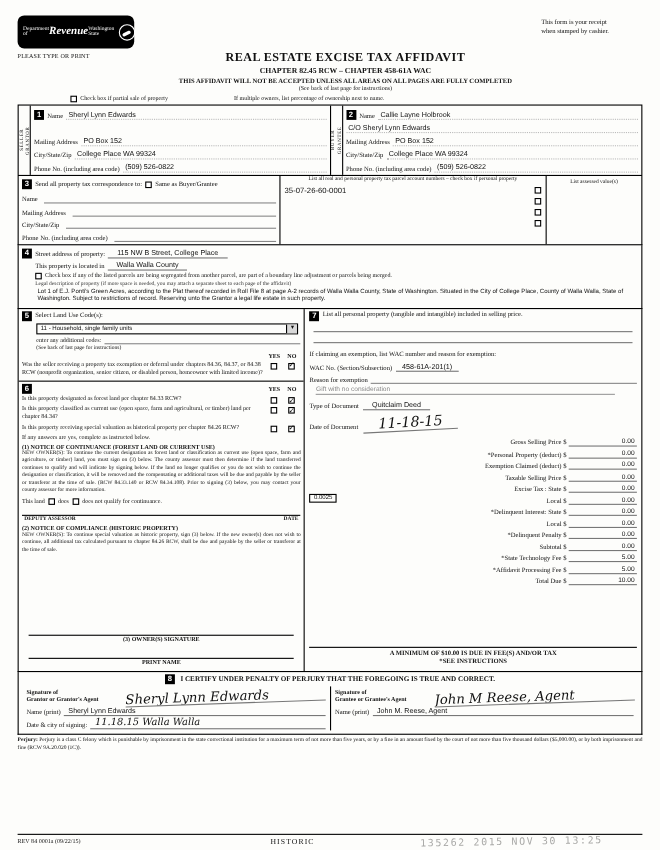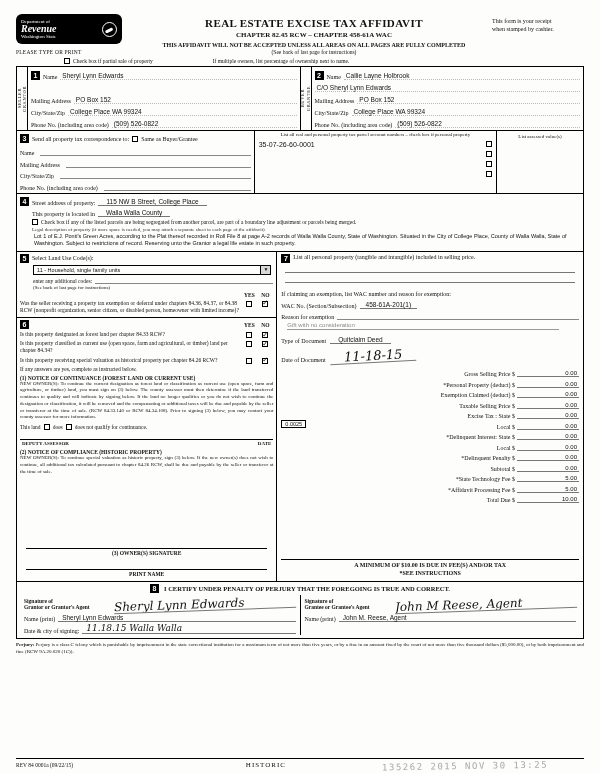--- a/index.html
+++ b/index.html
@@ -6,30 +6,30 @@
   html,body { width:600px; background:#f4f4f1; }
   body { font-family:"Liberation Serif", serif; color:#111; }
   .page { width:600px; height:773px; background:#fdfdfb; padding:14px 16px 4px;
           position:relative; overflow:hidden; display:flex; flex-direction:column; }
 
   
   .hdr { display:flex; align-items:flex-start; }
   .hdr-left { width:120px; }
   .logo { background:#000; color:#fff; border-radius:6px; width:106px; height:30px;
           display:flex; align-items:center; padding:2px 5px; gap:4px; }
-  .logo-txt { display:flex; flex-direction:column; line-height:1.05; flex:1; }
+  .logo-txt { display:flex; line-height:1.05; flex:1; }
   .logo-l1 { font-size:5px; }
   .logo-l2 { font-size:10px; font-weight:bold; font-style:italic; }
   .logo-l3 { font-size:5px; }
   .logo-circle { width:15px; height:15px; border:1.5px solid #fff; border-radius:50%;
                  position:relative; flex:none; }
   .logo-circle::after { content:""; position:absolute; left:2px; top:6px; width:8px; height:2.5px;
                         background:#fff; border-radius:2px; transform:rotate(-25deg); }
   .please { font-size:5.5px; margin-top:5px; letter-spacing:.2px; }
-  .hdr-center { flex:1; text-align:center; padding-top:3px; }
+  .hdr-center { flex:1; text-align:center; padding-top:3px;margin-top:29px; }
   .title { font-size:11px; font-weight:bold; letter-spacing:.4px; }
   .subtitle { font-size:7px; font-weight:bold; margin-top:2px; }
   .warning { font-size:6px; font-weight:bold; margin-top:3px; }
   .seeback { font-size:5.5px; margin-top:1px; }
   .receipt { width:92px; font-size:6px; line-height:1.3; padding-top:4px; }
 
   .partial-row { display:flex; align-items:center; font-size:5.5px; margin:3px 0 2px; }
   .partial-left { display:flex; align-items:center; gap:3px; margin-left:48px; }
   .partial-right { margin-left:60px; }
 

